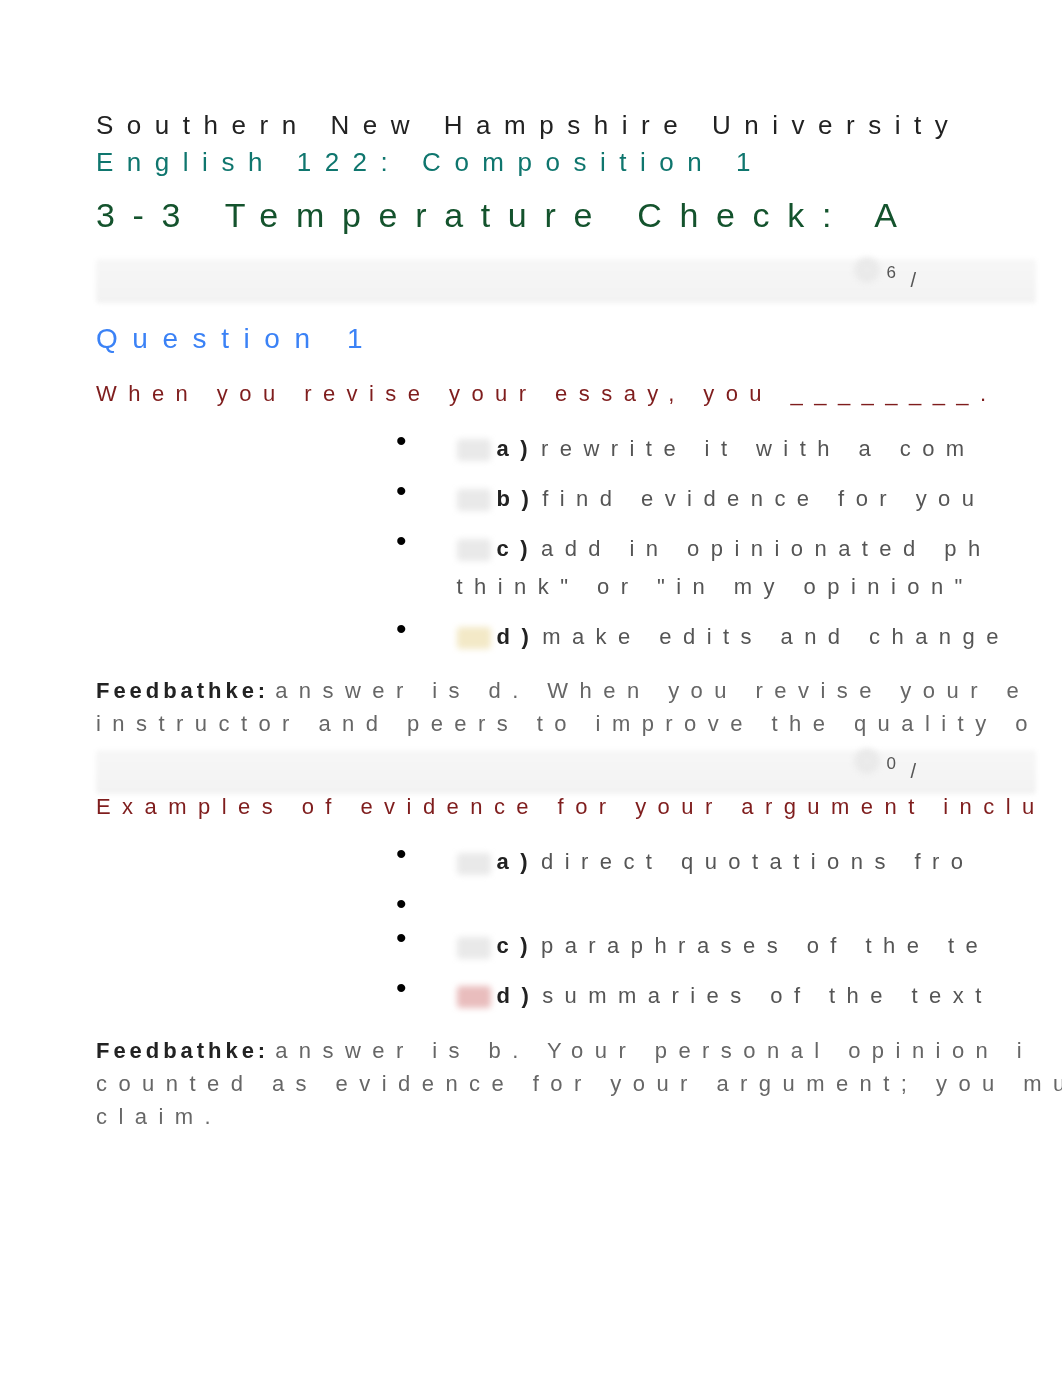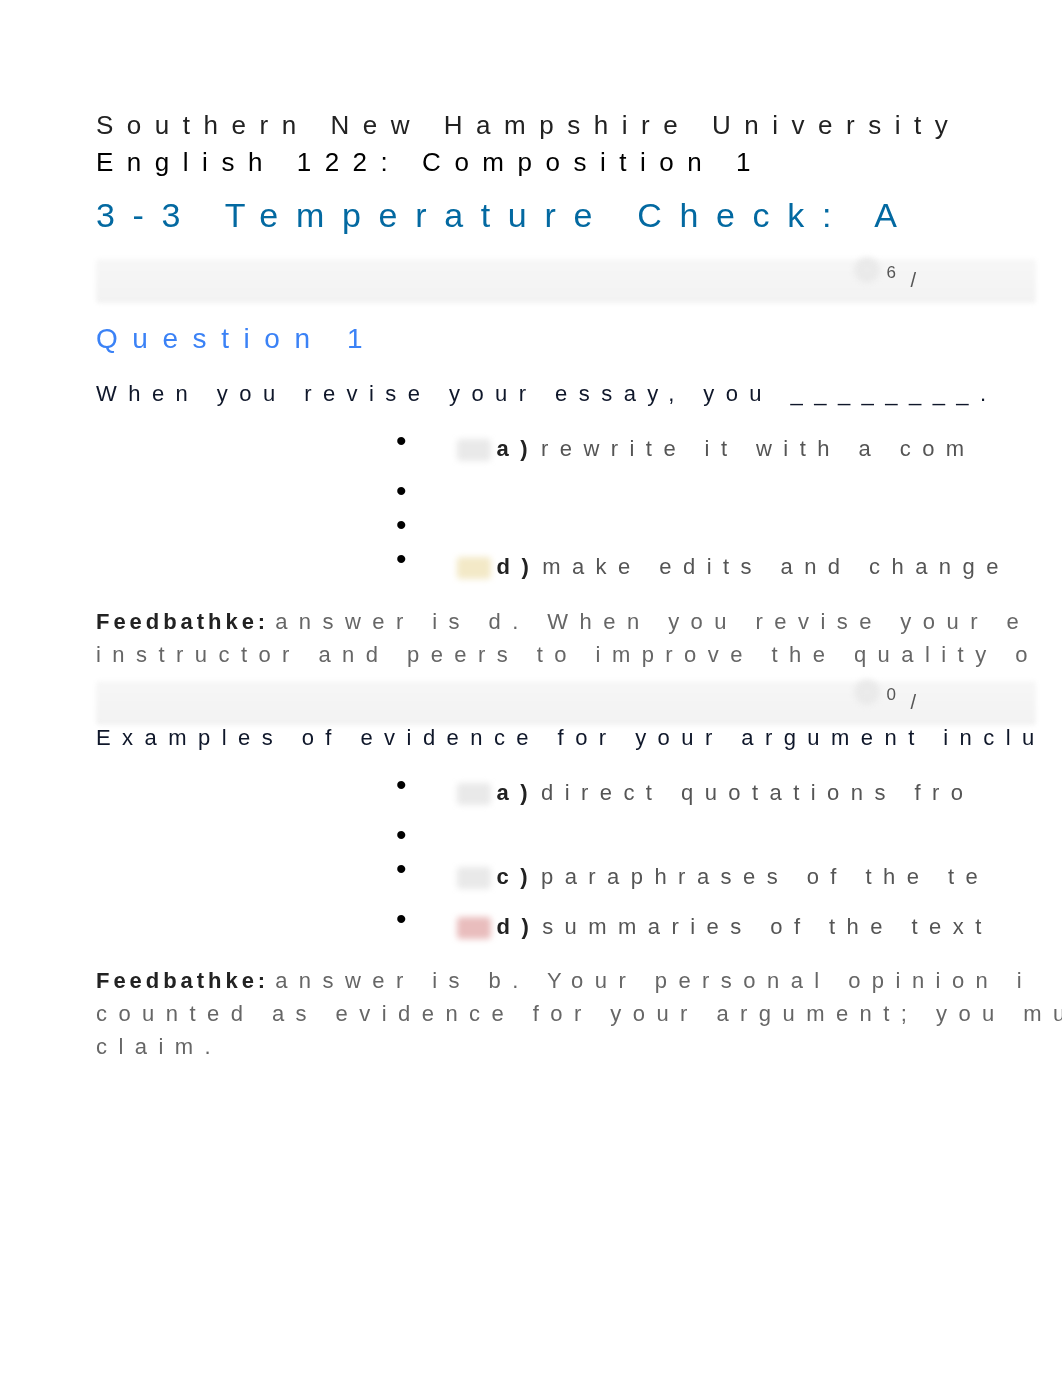--- a/index.html
+++ b/index.html
@@ -1,28 +1,28 @@
 <!DOCTYPE html>
 <html><head>
 <meta charset="utf-8">
 <style>
   html,body{margin:0;padding:0;background:#fff;font-family:Arial,Helvetica,sans-serif;color:#222}
   .page{width:1062px;min-height:1377px;position:relative;overflow:hidden}
   .content{padding:110px 4px 0 96px}
   .tracked{letter-spacing:0.52em;white-space:nowrap}
   .hdr1{font-size:26px;color:#222;margin-bottom:6px}
-  .hdr2{font-size:26px;color:#000000;margin-bottom:18px}
-  .title{font-size:34px;color:#0369a1;margin-bottom:30px}
+  .hdr2{font-size:26px;color:#0f766e;margin-bottom:18px}
+  .title{font-size:34px;color:#14532d;margin-bottom:30px}
   .blurband{height:44px;width:940px;margin-top:-6px;position:relative}
   .blur-a{position:absolute;inset:0;background:linear-gradient(#f7f7f7,#f2f2f2);filter:blur(2px);border-radius:3px}
   .score{position:absolute;right:140px;top:4px;font-size:17px;color:#555}
   .slash{position:absolute;right:120px;top:10px;font-size:20px;color:#555}
   .smudge{position:absolute;right:156px;top:-2px;width:26px;height:26px;background:radial-gradient(#eee,#e6e6e6 60%,transparent 70%);filter:blur(3px);border-radius:50%}
   .qhead{font-size:28px;color:#3b82f6;margin:20px 0 26px 0}
-  .qtext{font-size:22px;color:#0f172a;margin-bottom:26px}
+  .qtext{font-size:22px;color:#7f1d1d;margin-bottom:26px}
   .opts{padding-left:300px}
   .opt{display:flex;align-items:flex-start;margin-bottom:18px}
   .bullet{font-size:30px;line-height:16px;margin-right:50px;color:#000}
   .opt-body{font-size:22px;color:#555;line-height:1.45}
   .marker{display:inline-block;width:34px;height:22px;margin-right:6px;border-radius:4px;filter:blur(3px);vertical-align:middle}
   .mk-grey{background:#e9e9e9}
   .mk-yel{background:#f3e9c7}
   .mk-red{background:#e9bdbd}
   .lab{font-weight:bold;color:#222;margin-right:2px}
   .cont{display:block;margin-left:0;margin-top:6px}
@@ -51,23 +51,30 @@
 
     <div class="opts">
       <div class="opt">
         <div class="bullet">•</div>
         <div class="opt-body tracked">
           <span class="marker mk-grey"></span><span class="lab">a)</span><span>rewrite it with a com</span>
         </div>
       </div>
       <div class="opt">
         <div class="bullet">•</div>
+        <div class="opt-body tracked">
+          <span class="marker mk-grey"></span><span class="lab">b)</span><span>find evidence for you</span>
+        </div>
       </div>
       <div class="opt">
         <div class="bullet">•</div>
+        <div class="opt-body tracked">
+          <span class="marker mk-grey"></span><span class="lab">c)</span><span>add in opinionated ph</span>
+          <span class="cont">think" or "in my opinion"</span>
+        </div>
       </div>
       <div class="opt">
         <div class="bullet">•</div>
         <div class="opt-body tracked">
           <span class="marker mk-yel"></span><span class="lab">d)</span><span>make edits and change</span>
         </div>
       </div>
     </div>
 
     <div class="fb tracked">

